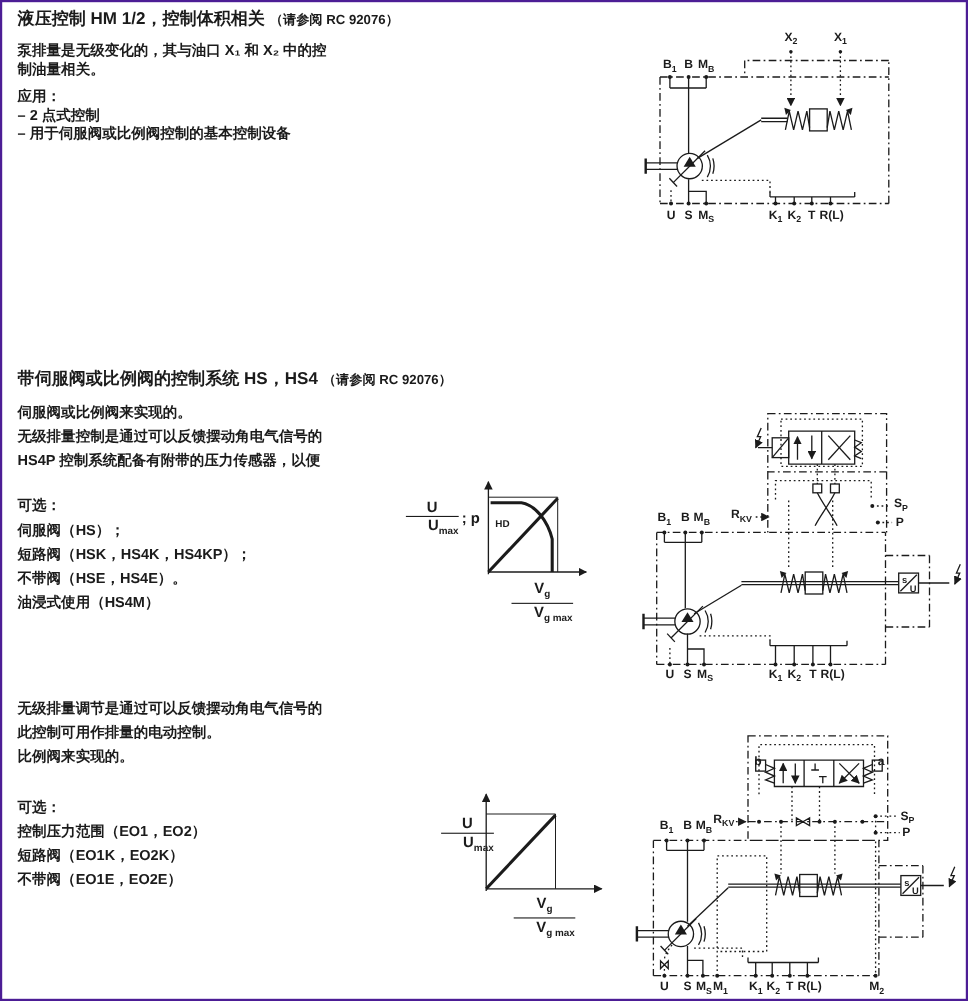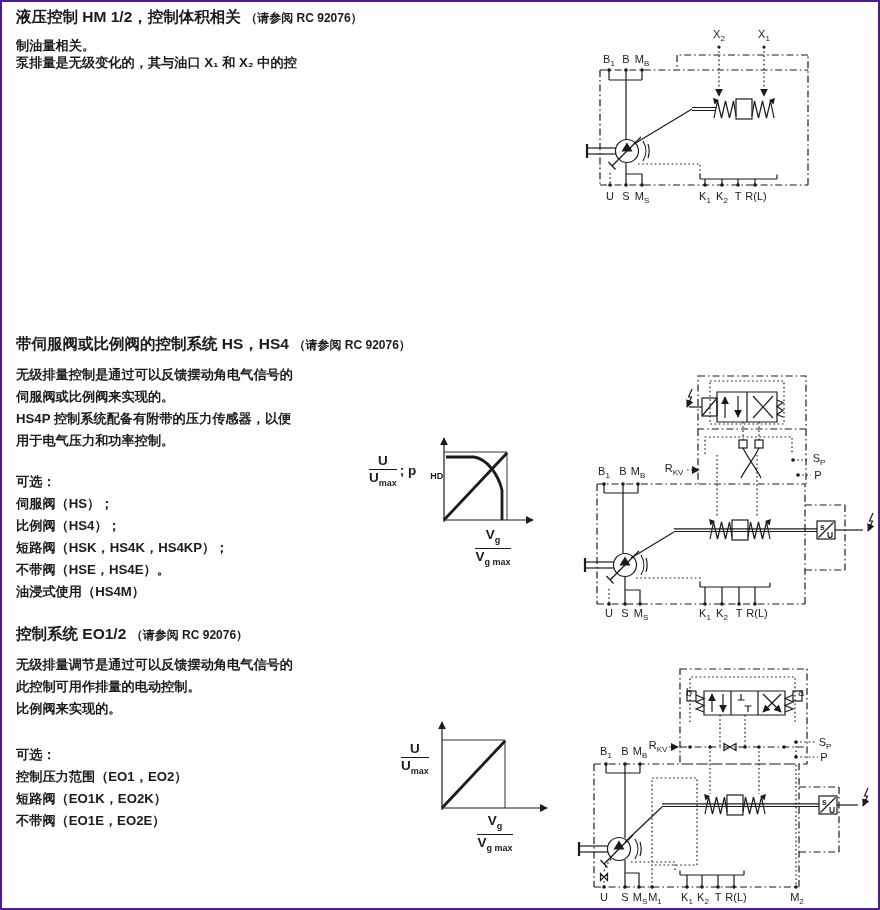--- a/index.html
+++ b/index.html
@@ -13,29 +13,29 @@
   .sec-ref{font-size:12px;font-weight:700;}
   .bodytext{font-size:13.2px;font-weight:700;}
   .lh17{line-height:17px;}
   .lh16{line-height:16.5px;}
   .lh22{line-height:22px;}
   .mt8{margin-top:9px;}
   .mt19{margin-top:19px;}
   .mt24{margin-top:24px;}
   .diagram{position:absolute;}
   .diagram svg{position:absolute;left:0;top:0;}
-  .plbl{position:absolute;transform:translateX(-50%);font-size:11px;font-weight:400;
+  .plbl{position:absolute;transform:translateX(-50%);font-size:11px;font-weight:700;
         white-space:nowrap;line-height:11px;}
   .plbl sub{font-size:8px;line-height:8px;}
   .tlbl{position:absolute;font-size:8.5px;font-weight:700;line-height:8.5px;}
   .glabel{position:absolute;display:flex;align-items:center;gap:3px;
           font-weight:700;font-size:13.5px;}
   .frac{display:inline-block;text-align:center;font-weight:700;font-size:13.5px;line-height:14px;}
   .frac .fr-top{display:block;border-bottom:1.6px solid #1b1b1b;padding:0 3px 1px;}
-  .frac .fr-bot{display:block;padding-top:1px;}
+  .frac .fr-bot{display:block;padding-top:1px;margin-left:20px;}
   .frac sub{font-size:9px;}
   .pext sub{font-size:9px;margin-left:14px;}
   svg{stroke:#1b1b1b;stroke-width:1.2;fill:none;}
   .thk{stroke-width:2.8;}
   .thin{stroke-width:0.9;}
   .dd{stroke-dasharray:7 3 1.6 3;}
   .dt{stroke-dasharray:1.6 2.6;}
   .dot{fill:#1b1b1b;stroke:none;}
   .fillb{fill:#1b1b1b;stroke:none;}
 </style>
@@ -76,22 +76,27 @@
 </svg>
 
 <div class="page">
 
   <div class="abs" style="left:14px;top:5px;width:470px">
     <div>
       <span class="sec-title">液压控制 HM 1/2，控制体积相关</span>
       <span class="sec-ref">（请参阅 RC 92076）</span>
     </div>
     <div class="bodytext lh17 mt8">
+      <div>泵排量是无级变化的，其与油口 X₁ 和 X₂ 中的控</div>
       <div>制油量相关。</div>
-      <div>泵排量是无级变化的，其与油口 X₁ 和 X₂ 中的控</div>
+    </div>
+    <div class="bodytext lh16 mt8">
+      <div>应用：</div>
+      <div>– 2 点式控制</div>
+      <div>– 用于伺服阀或比例阀控制的基本控制设备</div>
     </div>
   </div>
 
   <div class="diagram" style="left:570px;top:25px;width:310px;height:195px">
     <svg width="310" height="195" viewBox="0 0 310 195">
       <path class="dd" d="M28,43 H236 M28,43 V158 M28,158 H236 M236,158 V28 M236,28 H105 M105,28 V43"></path>
       <path class="dt" d="M147,20 V69" marker-end="url(#ah)"></path>
       <path class="dt" d="M192,20 V69" marker-end="url(#ah)"></path>
       <circle class="dot" cx="147" cy="20" r="1.6"></circle>
       <circle class="dot" cx="192" cy="20" r="1.6"></circle>
@@ -132,29 +137,27 @@
     <span class="plbl" style="left:166px;top:164px"><span>T</span><sub></sub></span>
     <span class="plbl" style="left:184px;top:164px"><span>R(L)</span><sub></sub></span>
   </div>
 
   <div class="abs" style="left:14px;top:332px;width:470px">
     <div>
       <span class="sec-title">带伺服阀或比例阀的控制系统 HS，HS4</span>
       <span class="sec-ref">（请参阅 RC 92076）</span>
     </div>
     <div class="bodytext lh22 mt8">
+      <div>伺服阀或比例阀来实现的。</div>
       <div>无级排量控制是通过可以反馈摆动角电气信号的</div>
-      <div>伺服阀或比例阀来实现的。</div>
       <div>HS4P 控制系统配备有附带的压力传感器，以便</div>
-      <div>用于电气压力和功率控制。</div>
     </div>
     <div class="bodytext lh22 mt19">
       <div>可选：</div>
       <div>伺服阀（HS）；</div>
-      <div>比例阀（HS4）；</div>
       <div>短路阀（HSK，HS4K，HS4KP）；</div>
       <div>不带阀（HSE，HS4E）。</div>
       <div>油浸式使用（HS4M）</div>
     </div>
   </div>
 
   <div class="diagram" style="left:365px;top:428px;width:175px;height:145px">
     <svg width="175" height="145" viewBox="0 0 175 145">
       <path d="M77,92 V8" marker-end="url(#ah)"></path>
       <path d="M77,90 H166" marker-end="url(#ah)"></path>
@@ -253,24 +256,20 @@
     <span class="plbl" style="left:74px;top:248px"><span>M</span><sub>S</sub></span>
     <span class="plbl" style="left:138px;top:248px"><span>K</span><sub>1</sub></span>
     <span class="plbl" style="left:155px;top:248px"><span>K</span><sub>2</sub></span>
     <span class="plbl" style="left:172px;top:248px"><span>T</span><sub></sub></span>
     <span class="plbl" style="left:190px;top:248px"><span>R(L)</span><sub></sub></span>
     <span class="tlbl" style="left:253px;top:163px">s</span>
     <span class="tlbl" style="left:260px;top:171px">U</span>
   </div>
 
   <div class="abs" style="left:14px;top:622px;width:470px">
-    <div>
-      <span class="sec-title">控制系统 EO1/2</span>
-      <span class="sec-ref">（请参阅 RC 92076）</span>
-    </div>
     <div class="bodytext lh22 mt8">
       <div>无级排量调节是通过可以反馈摆动角电气信号的</div>
       <div>此控制可用作排量的电动控制。</div>
       <div>比例阀来实现的。</div>
     </div>
     <div class="bodytext lh22 mt24">
       <div>可选：</div>
       <div>控制压力范围（EO1，EO2）</div>
       <div>短路阀（EO1K，EO2K）</div>
       <div>不带阀（EO1E，EO2E）</div>

